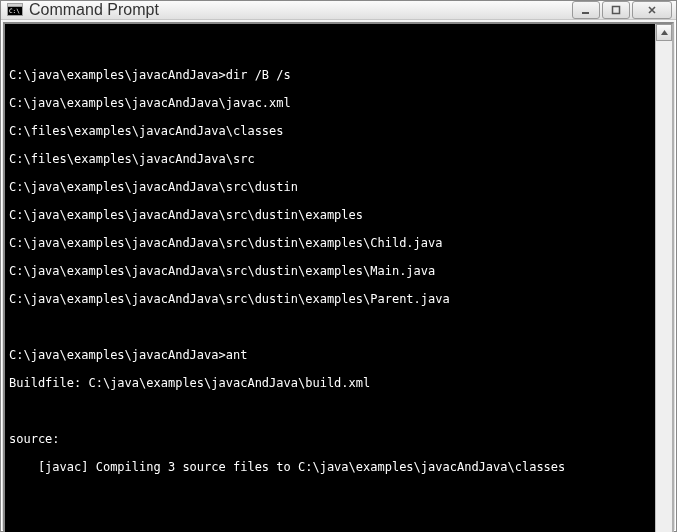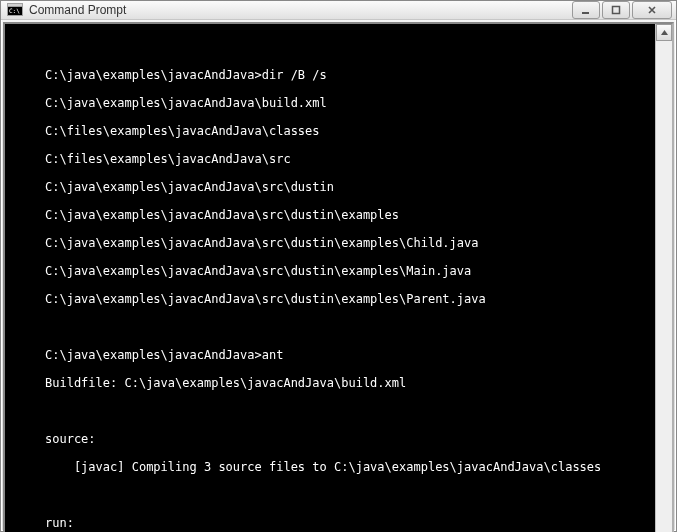--- a/index.html
+++ b/index.html
@@ -31,21 +31,21 @@
     width: 16px;
     height: 16px;
     margin-right: 6px;
     display: flex;
     align-items: center;
     justify-content: center;
   }
   .titlebar-icon svg { display: block; }
   .titlebar-title {
     flex: 1;
-    font-size: 12px;
+    font-size: 16px;
     color: #333;
   }
   .window-controls {
     display: flex;
     gap: 2px;
   }
   .wbtn {
     width: 28px;
     height: 18px;
     border: 1px solid #9a9a9a;
@@ -94,21 +94,21 @@
     display: flex;
     align-items: center;
     justify-content: center;
   }
   .sb-btn svg { display: block; }
   .sb-track {
     flex: 1;
     background: #efefef;
     position: relative;
   }
-  .line { white-space: pre; margin-left: 36px; }
+  .line { white-space: pre; }
   .blank { height: 14px; }
 </style>
 </head>
 <body>
 
 <div class="window">
   <div class="titlebar">
     <span class="titlebar-icon">
       <svg width="16" height="16" viewBox="0 0 16 16">
         <rect x="0.5" y="1.5" width="15" height="12" fill="#000" stroke="#a0a0a0" stroke-width="1"></rect>
@@ -133,36 +133,35 @@
             <path d="M2 2 L8 8 M8 2 L2 8" stroke="#555" stroke-width="1.6"></path>
           </svg>
       </div>
     </div>
   </div>
 
   <div class="console-wrap">
     <div class="console">
 <div class="blank"></div>
 <div class="line">C:\java\examples\javacAndJava&gt;dir /B /s</div>
-<div class="line">C:\java\examples\javacAndJava\build.xml</div>
+<div class="line">C:\java\examples\javacAndJava\javac.xml</div>
 <div class="line">C:\files\examples\javacAndJava\classes</div>
 <div class="line">C:\files\examples\javacAndJava\src</div>
 <div class="line">C:\java\examples\javacAndJava\src\dustin</div>
 <div class="line">C:\java\examples\javacAndJava\src\dustin\examples</div>
 <div class="line">C:\java\examples\javacAndJava\src\dustin\examples\Child.java</div>
 <div class="line">C:\java\examples\javacAndJava\src\dustin\examples\Main.java</div>
 <div class="line">C:\java\examples\javacAndJava\src\dustin\examples\Parent.java</div>
 <div class="blank"></div>
 <div class="line">C:\java\examples\javacAndJava&gt;ant</div>
 <div class="line">Buildfile: C:\java\examples\javacAndJava\build.xml</div>
 <div class="blank"></div>
 <div class="line">source:</div>
 <div class="line">    [javac] Compiling 3 source files to C:\java\examples\javacAndJava\classes</div>
 <div class="blank"></div>
-<div class="line">run:</div>
 
 
 
 
 
 
 
 
 
 

